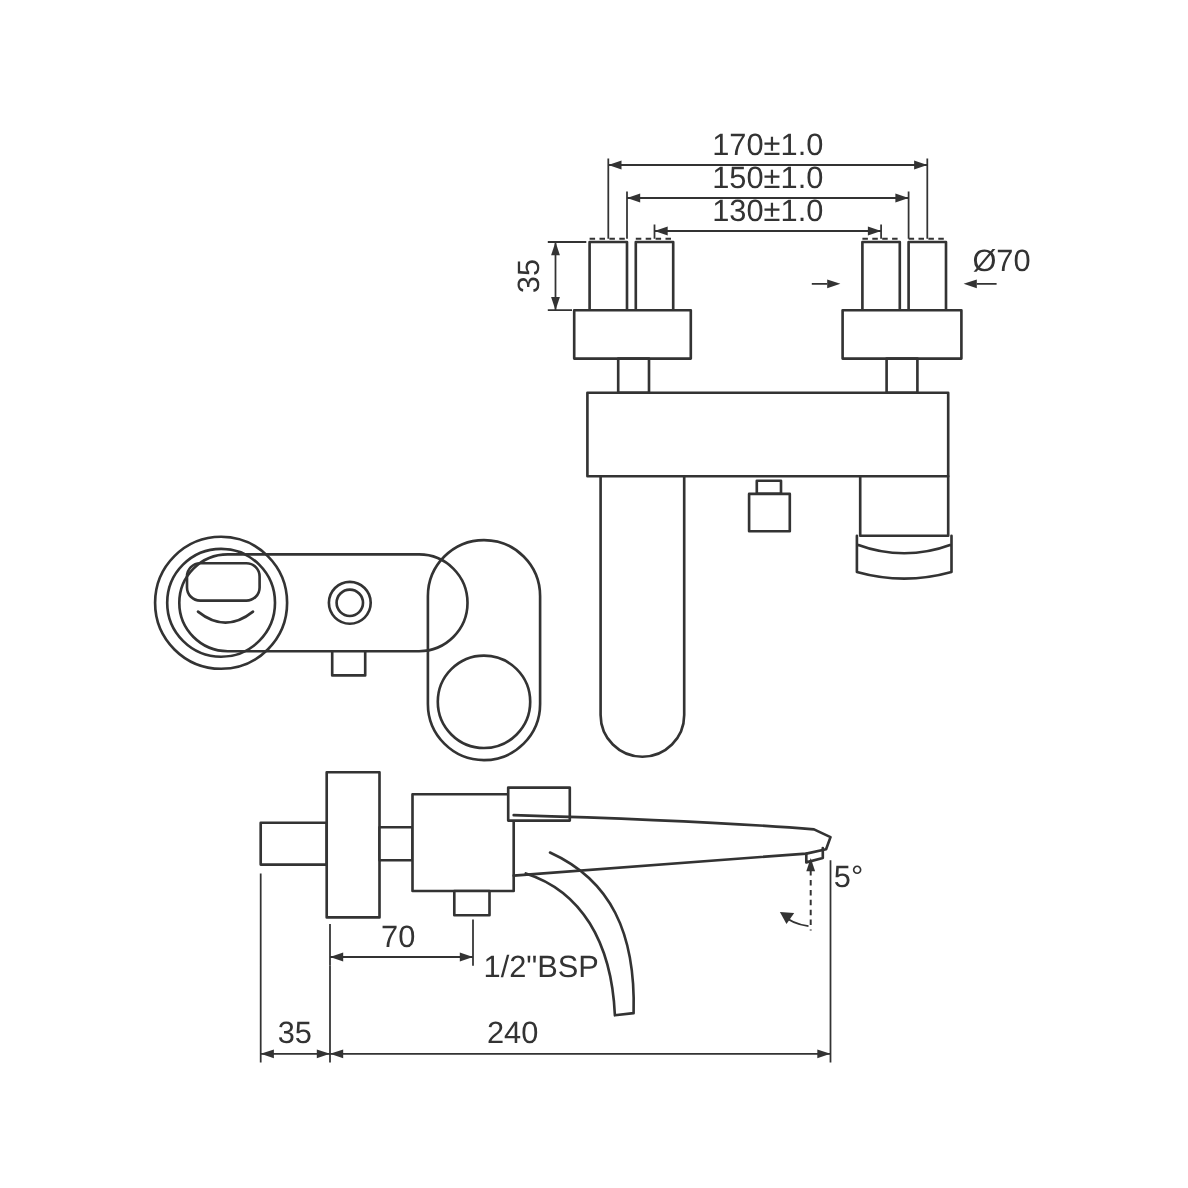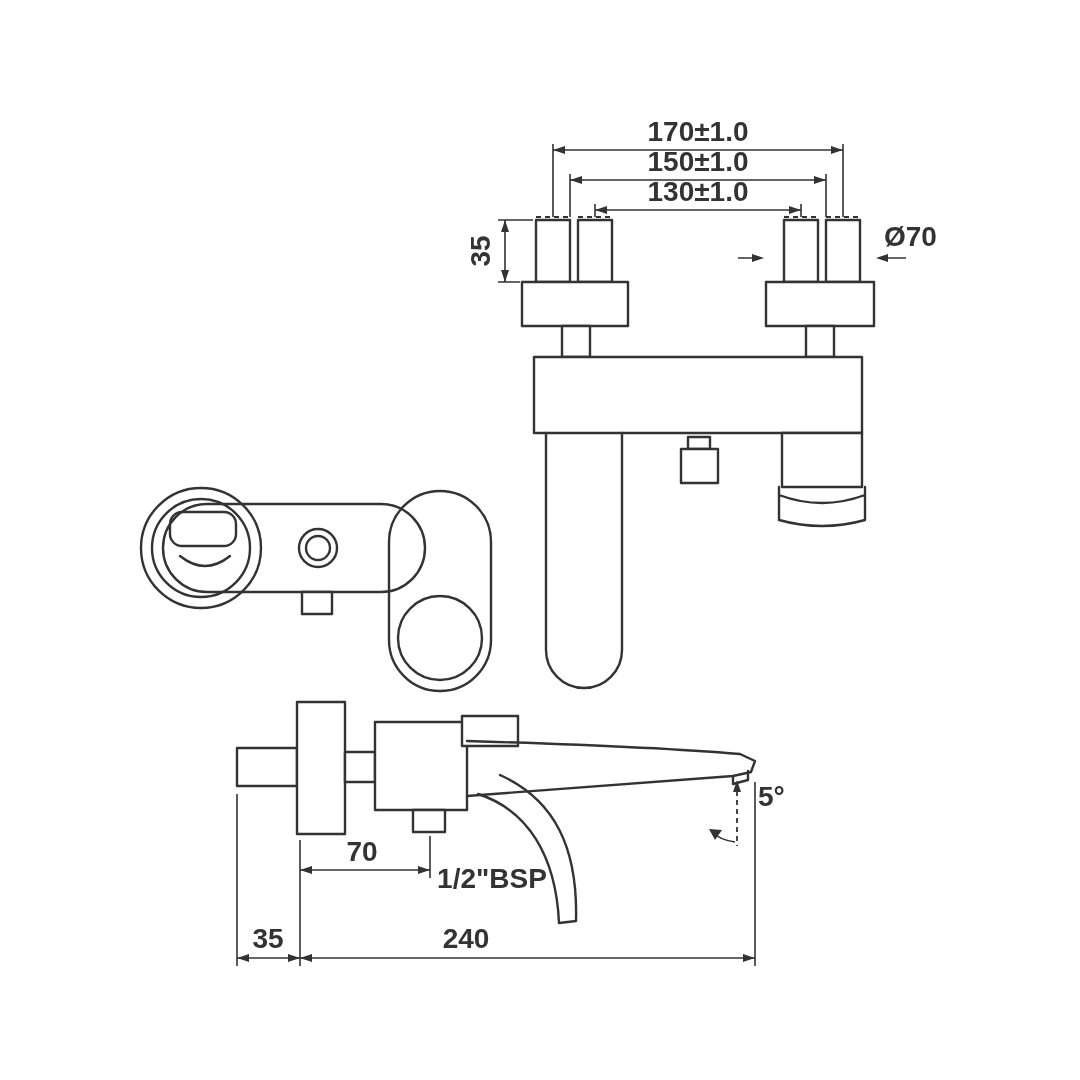--- a/index.html
+++ b/index.html
@@ -8,21 +8,20 @@
     width: 1080px;
     height: 1080px;
     background: #ffffff;
     font-family: "Liberation Sans", sans-serif;
   }
   .canvas-wrap {
     width: 1080px;
     height: 1080px;
     background: #ffffff;
     position: relative;
-    font-weight: bold;
   }
   svg { display: block; }
   .ln   { fill: none; stroke: #333333; stroke-width: 2.4; stroke-linecap: round; stroke-linejoin: round; }
   .lnf  { fill: #ffffff; stroke: #333333; stroke-width: 2.4; stroke-linejoin: round; }
   .dim  { fill: none; stroke: #333333; stroke-width: 1.6; }
   .dash { fill: none; stroke: #333333; stroke-width: 1.8; stroke-dasharray: 5 4; }
   .arr  { fill: #333333; stroke: none; }
   text  { fill: #333333; font-family: "Liberation Sans", sans-serif; font-size: 28px; }
 </style>
 </head>

